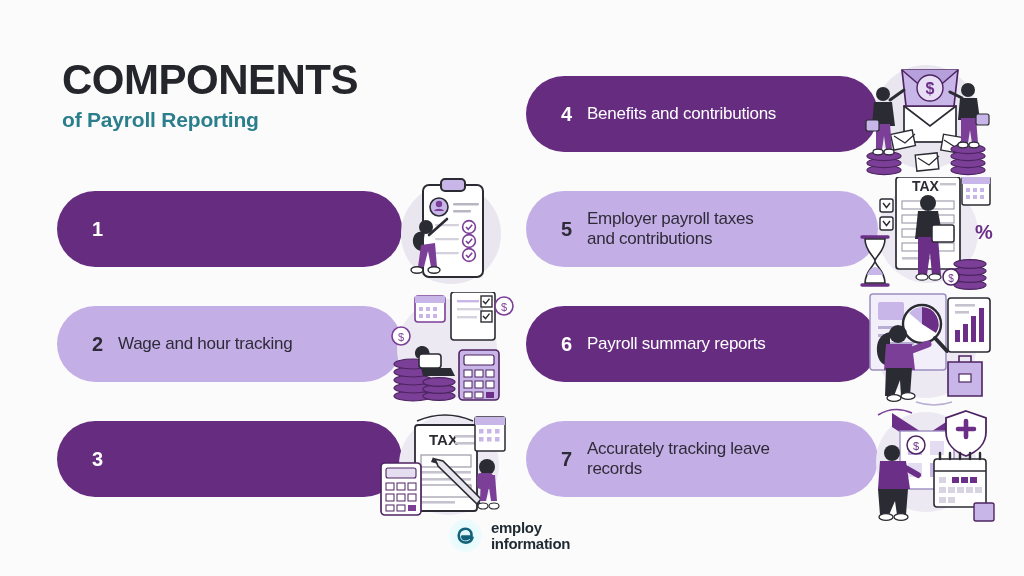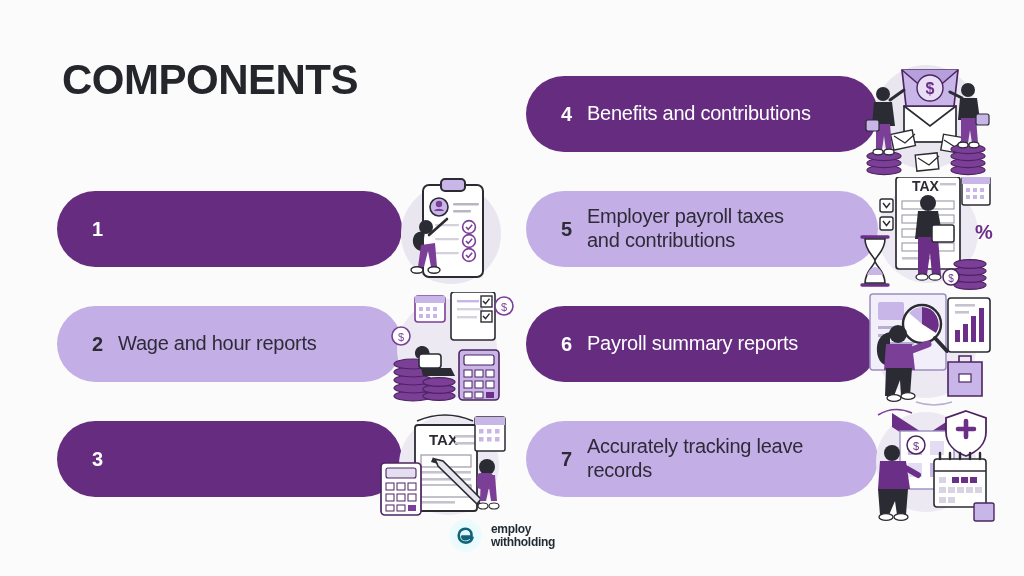--- a/index.html
+++ b/index.html
@@ -55,21 +55,21 @@
   .pill.dark  { background:#662c80; }
   .pill.light { background:#c4aee6; }
 
   .num {
     font-size:20px;
     font-weight:bold;
     width:26px;
     flex:0 0 26px;
   }
   .label {
-    font-size:20px;
+    font-size:17px;
     font-weight:500;
     letter-spacing:-0.25px;
     line-height:1.18;
     white-space:pre-line;
   }
   .pill.dark  .num, .pill.dark  .label { color:#ffffff; }
   .pill.light .num, .pill.light .label { color:#2e2b38; }
 
   
   .illus {
@@ -92,32 +92,33 @@
     align-items:center;
     gap:9px;
   }
   #logo-mark {
     width:33px; height:33px;
     border-radius:50%;
     background:radial-gradient(circle at 50% 50%, #dff7fa 0%, #eafbfd 55%, #fbfbfb 100%);
     display:flex; align-items:center; justify-content:center;
   }
   #logo-text {
-    font-size:12px;
+    font-size:15px;
     font-weight:bold;
     line-height:1.06;
     color:#1f2a33;
     letter-spacing:-0.3px;
   }
 </style>
 </head>
 <body>
 
 <div id="header">
   <div id="title">COMPONENTS</div>
+  <div id="subtitle">of Payroll Reporting</div>
 </div>
 
 <div class="column" id="col-left">
 
   <div class="row">
     <div class="pill dark">
       <span class="num">1</span>
     </div>
     <div class="illus">
       <svg viewBox="0 0 140 115" width="140" height="115">
@@ -144,21 +145,21 @@
         <path d="M52 58l18-16" stroke="#2b2b33" stroke-width="2.6" stroke-linecap="round"></path>
         <ellipse cx="40" cy="93" rx="6" ry="3.2" fill="#ffffff" stroke="#2b2b33" stroke-width="1.4"></ellipse>
         <ellipse cx="57" cy="93" rx="6" ry="3.2" fill="#ffffff" stroke="#2b2b33" stroke-width="1.4"></ellipse>
       </svg>
     </div>
   </div>
 
   <div class="row">
     <div class="pill light">
       <span class="num">2</span>
-      <span class="label">Wage and hour reports</span>
+      <span class="label">Wage and hour tracking</span>
     </div>
     <div class="illus">
       <svg viewBox="0 0 140 115" width="140" height="115">
         <circle cx="70" cy="57" r="50" fill="#ece9f2"></circle>
         <rect x="38" y="4" width="30" height="26" rx="3" fill="#ffffff" stroke="#7b3f98" stroke-width="1.6"></rect>
         <rect x="38" y="4" width="30" height="7" fill="#c9b6e8"></rect>
         <g fill="#c9b6e8">
           <rect x="42" y="15" width="4" height="4"></rect>
             <rect x="49" y="15" width="4" height="4"></rect>
           <rect x="56" y="15" width="4" height="4"></rect>
@@ -461,15 +462,15 @@
 </div>
 
 <div id="logo">
   <div id="logo-mark">
     <svg width="22" height="22" viewBox="0 0 22 22">
       <path d="M17.5 12.6c-1 3-3.6 5-6.8 5-4 0-7-3-7-7 0-3.8 2.9-6.9 6.6-6.9 3.6 0 6.2 2.6 6.2 6 0 .7-.1 1.3-.3 1.9H7.2c.4 1.6 1.8 2.7 3.6 2.7 1.3 0 2.4-.5 3.1-1.5z" fill="none" stroke="#12637a" stroke-width="2.6" stroke-linecap="round" stroke-linejoin="round"></path>
     </svg>
   </div>
   <div id="logo-text">
     <div>employ</div>
-    <div>withholding</div>
+    <div>information</div>
   </div>
 </div>
 
 </body></html>

